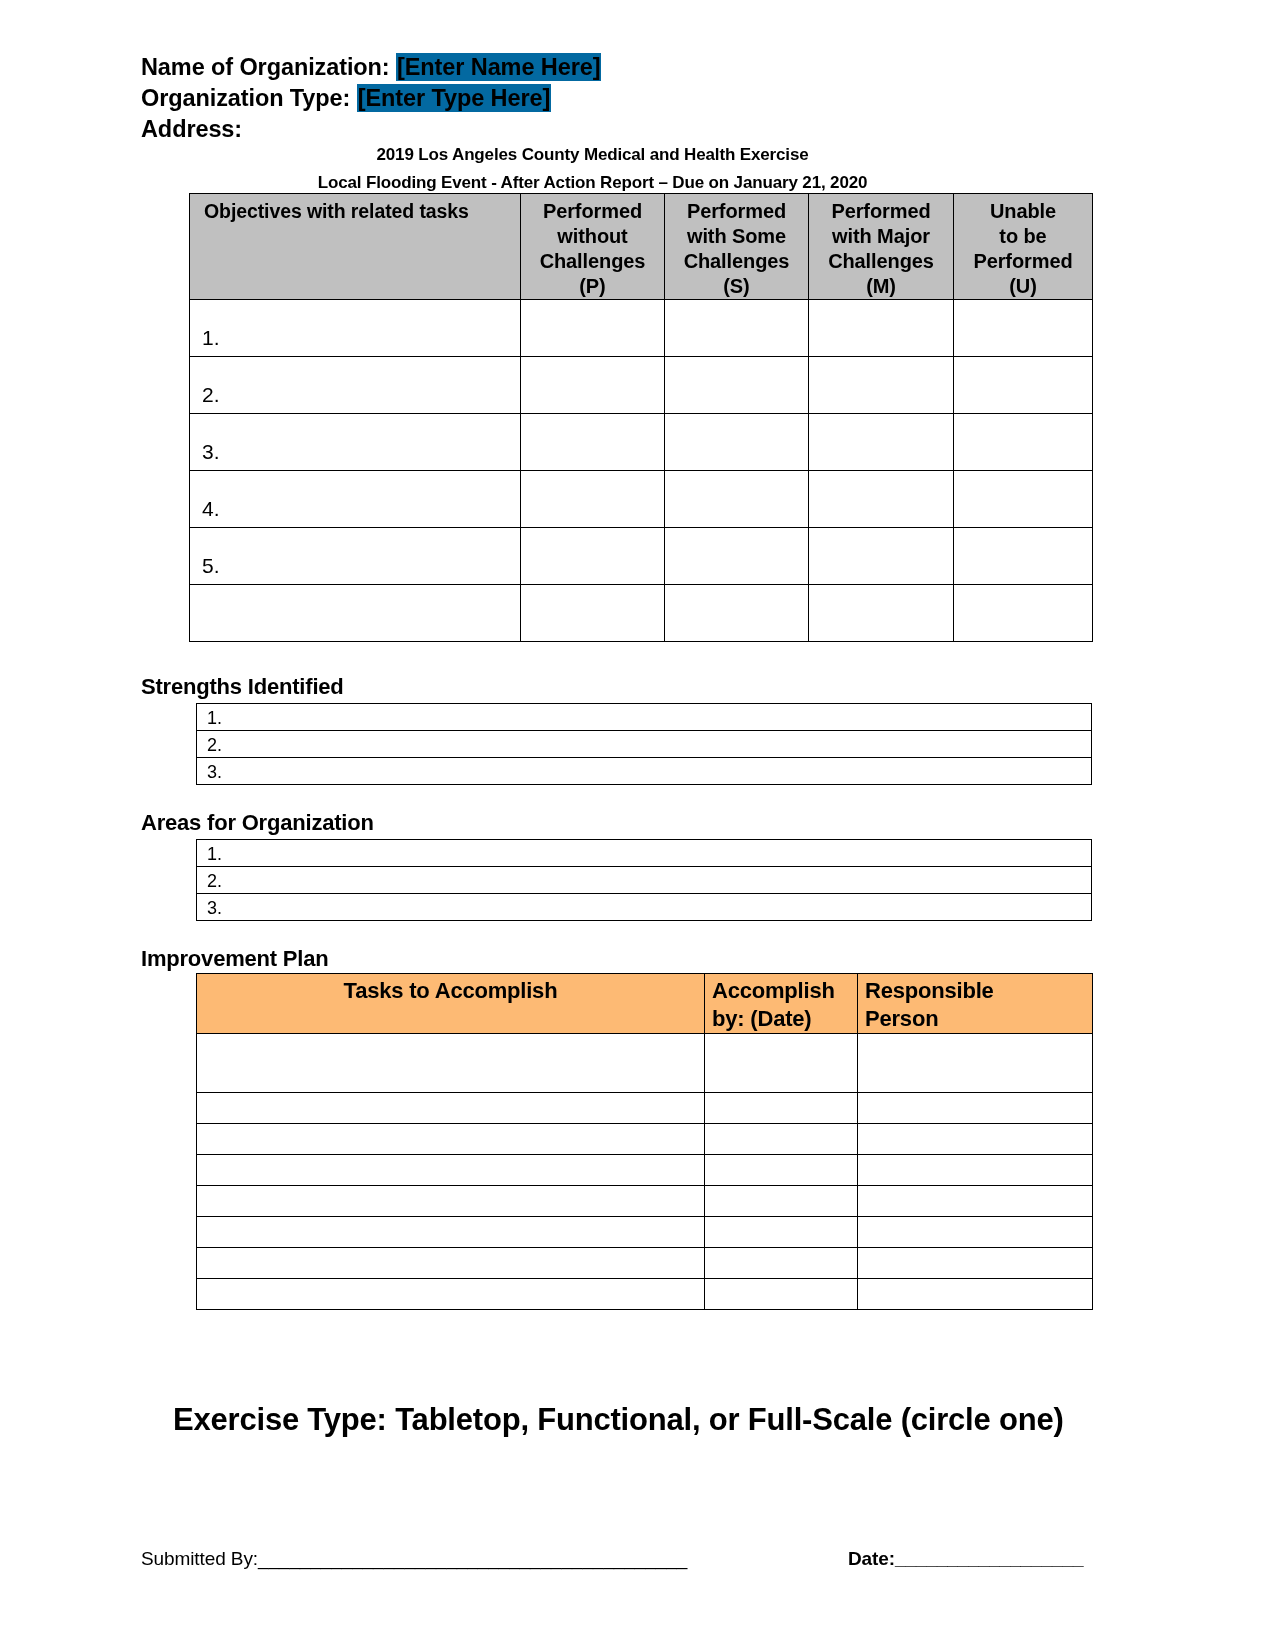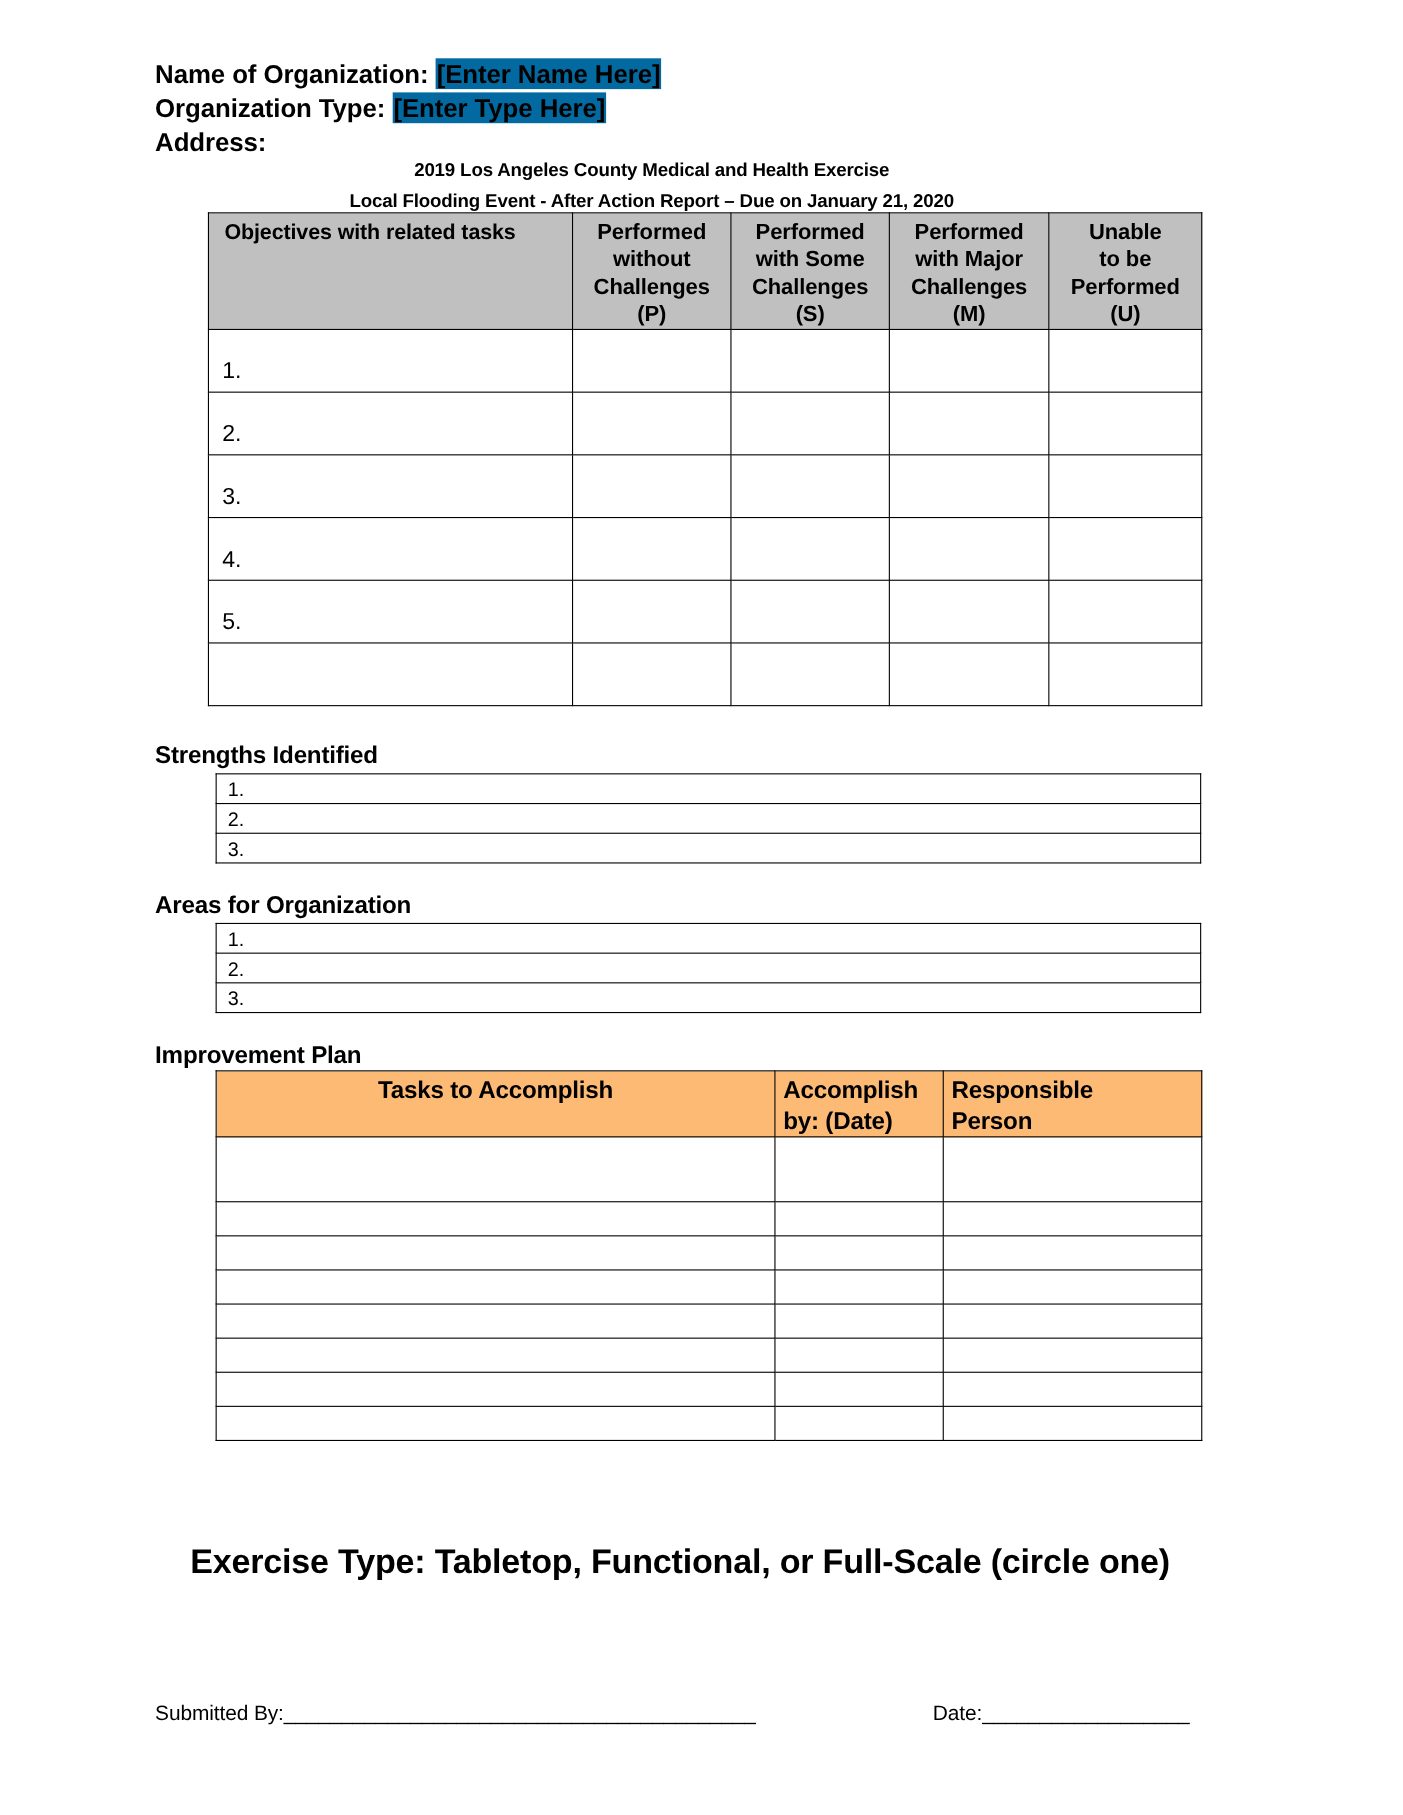--- a/index.html
+++ b/index.html
@@ -185,21 +185,21 @@
     font-size: 19px;
     font-weight: normal;
     white-space: nowrap;
     letter-spacing: -0.1px;
   }
   #date-field {
     position: absolute;
     left: 848px;
     top: 1548px;
     font-size: 19px;
-    font-weight: normal;
+    font-weight: bold;
     white-space: nowrap;
     letter-spacing: -0.1px;
   }
 </style>
 </head>
 <body>
 
 <div class="page">
 
   <div class="header-block">

